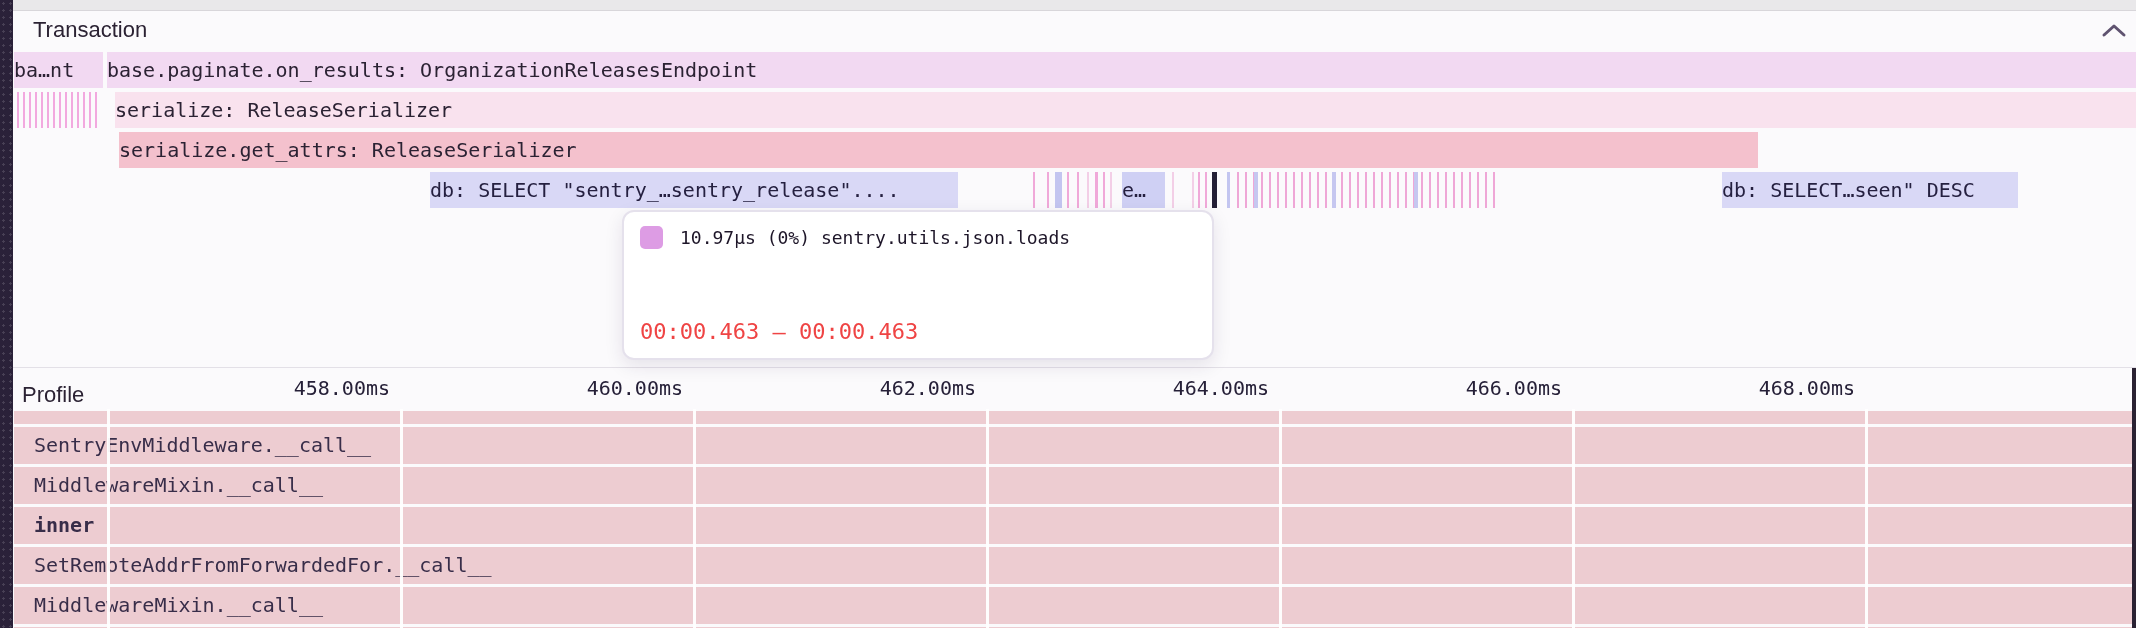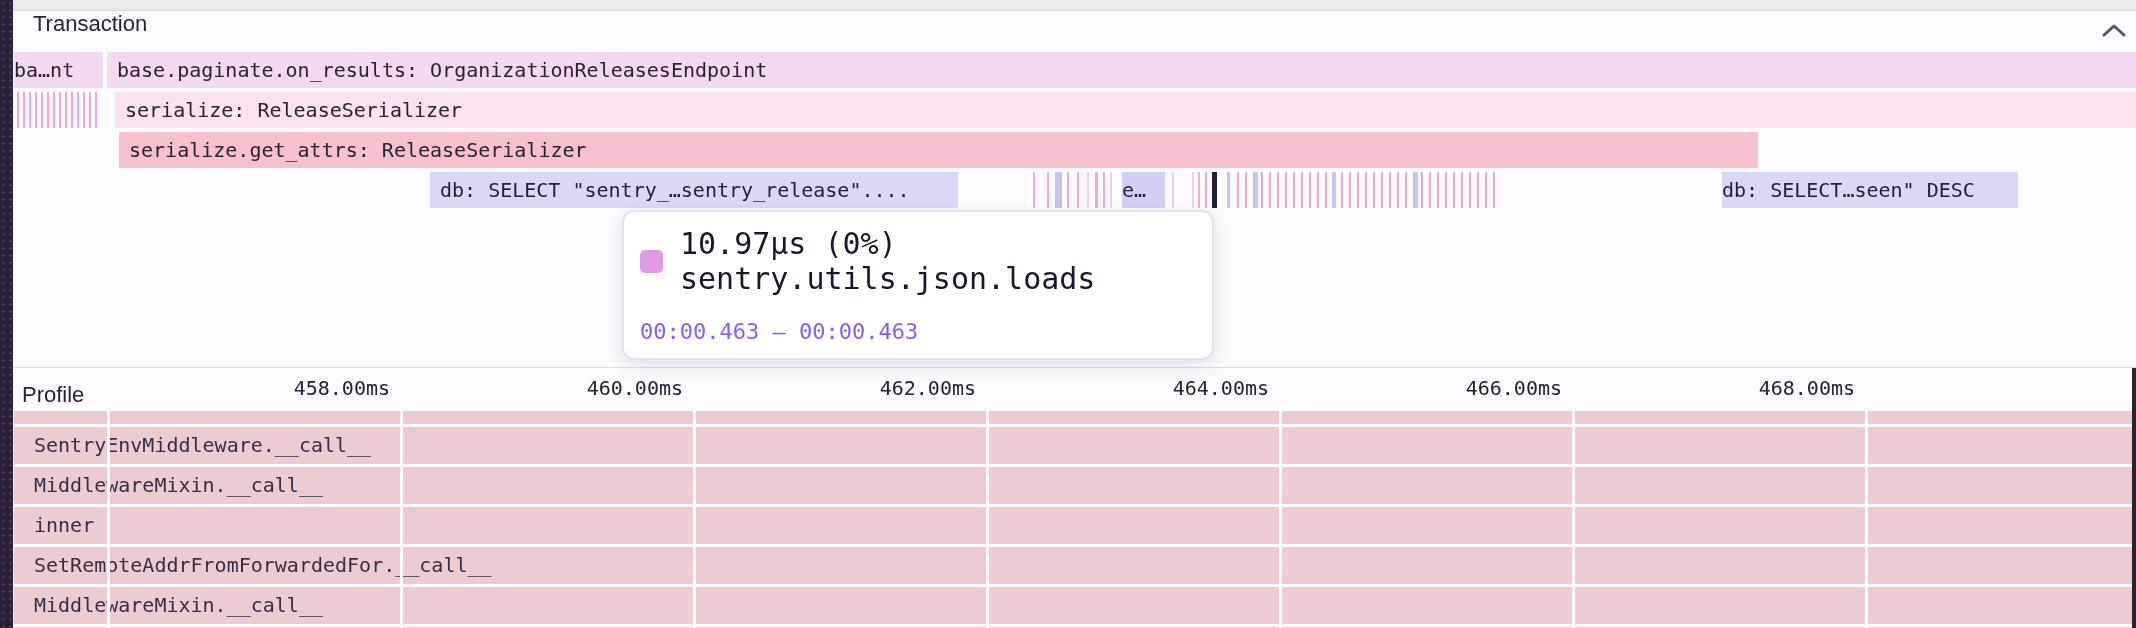--- a/index.html
+++ b/index.html
@@ -21,35 +21,35 @@
 
   
   .top-band{
     position:absolute; left:13px; top:0; right:0; height:10px;
     background:#e9e8ea; border-bottom:1px solid #d8d6da;
   }
 
   
   .txn-header{
     position:absolute; left:13px; top:11px; right:0; height:38px;
-    display:flex; 
+    display:flex; align-items:center;
   }
   .txn-title{ font-size:22px; padding-left:20px; color:#2b2233; }
   .collapse-btn{
     position:absolute; right:8px; top:6px; width:28px; height:26px;
     background:none; border:none; padding:0; cursor:pointer;
     display:flex; align-items:center; justify-content:center;
   }
 
   
   .span-bar{
     position:absolute; height:36px; display:flex; align-items:center;
     font-size:20px; color:#2b2233; white-space:nowrap; overflow:hidden;
   }
-  .span-bar span{ padding-left:10px; }
+  .span-bar span{ }
   .bar-pink   { background:#f2d9f2; }
   .bar-lpink  { background:#f9e2ee; }
   .bar-salmon { background:#f4c1cd; }
   .bar-lav    { background:#d9d8f6; color:#252040; }
   .chip-center{ justify-content:flex-start; }
   .chip-center span{ padding-left:0; }
 
   .striped-a{
     position:absolute;
     background:repeating-linear-gradient(90deg,#f2a9df 0px,#f2a9df 2px,rgba(0,0,0,0) 2px,rgba(0,0,0,0) 6px);
@@ -67,24 +67,24 @@
 
   
   .tooltip{
     position:absolute; left:622px; top:210px; width:592px; height:150px;
     background:#ffffff; border:2px solid #e5e1ec; border-radius:12px;
     box-shadow:0 6px 18px rgba(44,24,66,0.10);
     box-sizing:border-box; padding:14px 16px;
     display:flex; flex-direction:column; justify-content:space-between;
     z-index:30;
   }
-  .tt-line1{ display:flex; align-items:center; gap:17px; font-size:30px; color:#1d1528; }
+  .tt-line1{ display:flex; align-items:center; gap:17px; font-size:18px; color:#1d1528; }
   .tt-swatch{ width:23px; height:23px; border-radius:5px; background:#dd9ce4; flex:0 0 auto; }
   .tt-op{ font-size:22px; color:#8d8299; }
-  .tt-range{ font-size:22px; color:#8b5cf6; }
+  .tt-range{ font-size:22px; color:#ef4444; }
 
   
   .profile-panel{
     position:absolute; left:13px; top:367px; right:0; bottom:0;
     border-top:1px solid #e3e0e7;
   }
   .profile-axis{
     position:absolute; left:0; top:1px; right:0; height:39px;
     display:flex; align-items:flex-end;
   }
@@ -198,21 +198,21 @@
     </div>
 
     <div class="flame-row" style="top:43px; height:13px;"></div>
 
     <div class="flame-row mono" style="top:59px; height:37px;">
       <span class="frame-label">SentryEnvMiddleware.__call__</span>
     </div>
     <div class="flame-row mono" style="top:99px; height:37px;">
       <span class="frame-label">MiddlewareMixin.__call__</span>
     </div>
-    <div class="flame-row mono" style="top:139px; height:37px;">
+    <div class="flame-row mono" style="top:139px; height:37px;font-weight:bold;">
       <span class="frame-label">inner</span>
     </div>
     <div class="flame-row mono" style="top:179px; height:37px;">
       <span class="frame-label">SetRemoteAddrFromForwardedFor.__call__</span>
     </div>
     <div class="flame-row mono" style="top:219px; height:37px;">
       <span class="frame-label">MiddlewareMixin.__call__</span>
     </div>
     <div class="flame-row" style="top:259px; height:2px;"></div>
 

